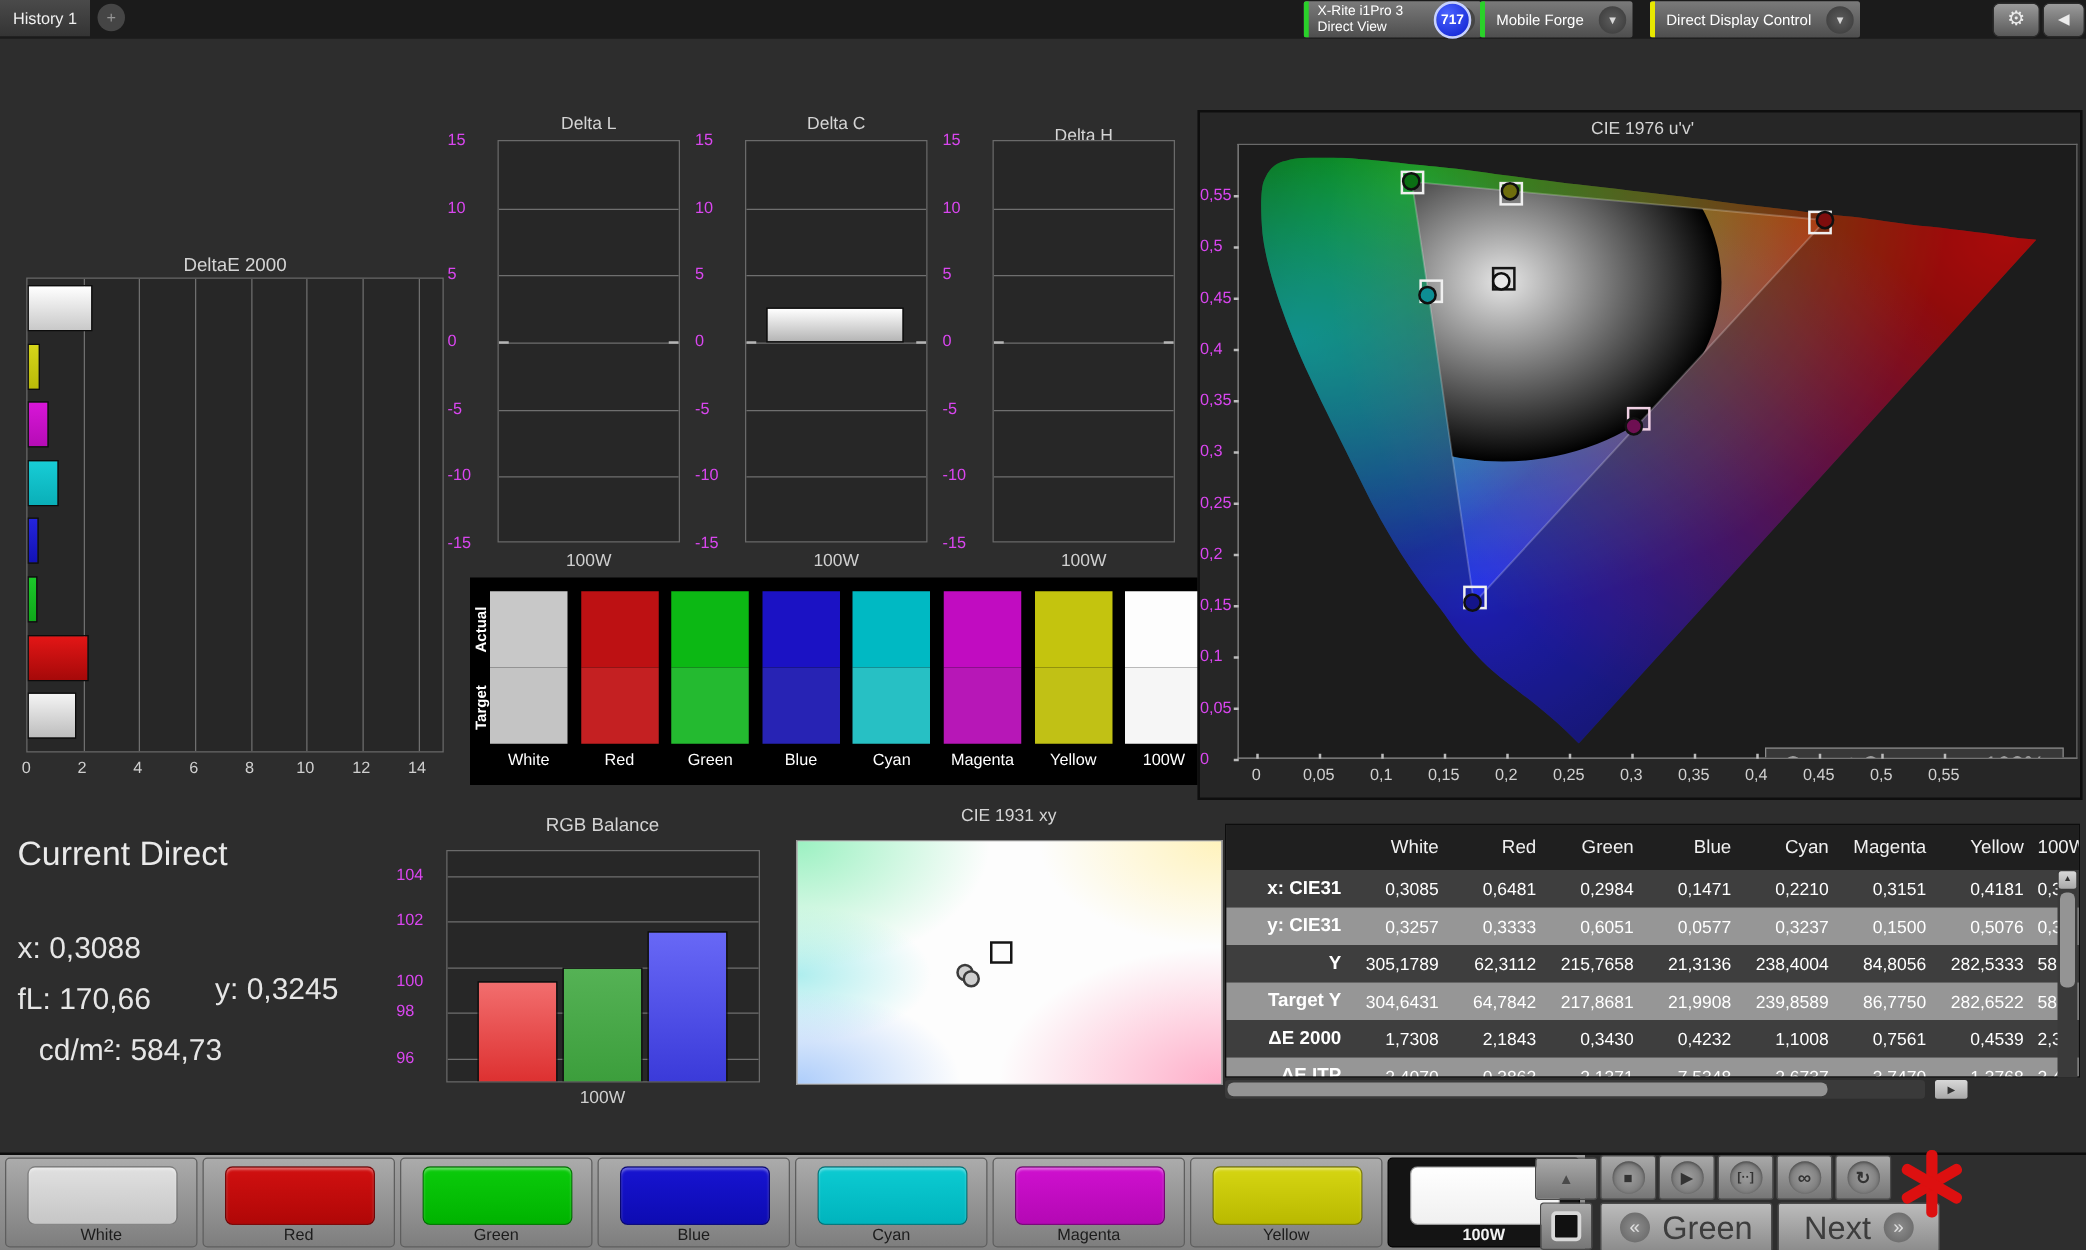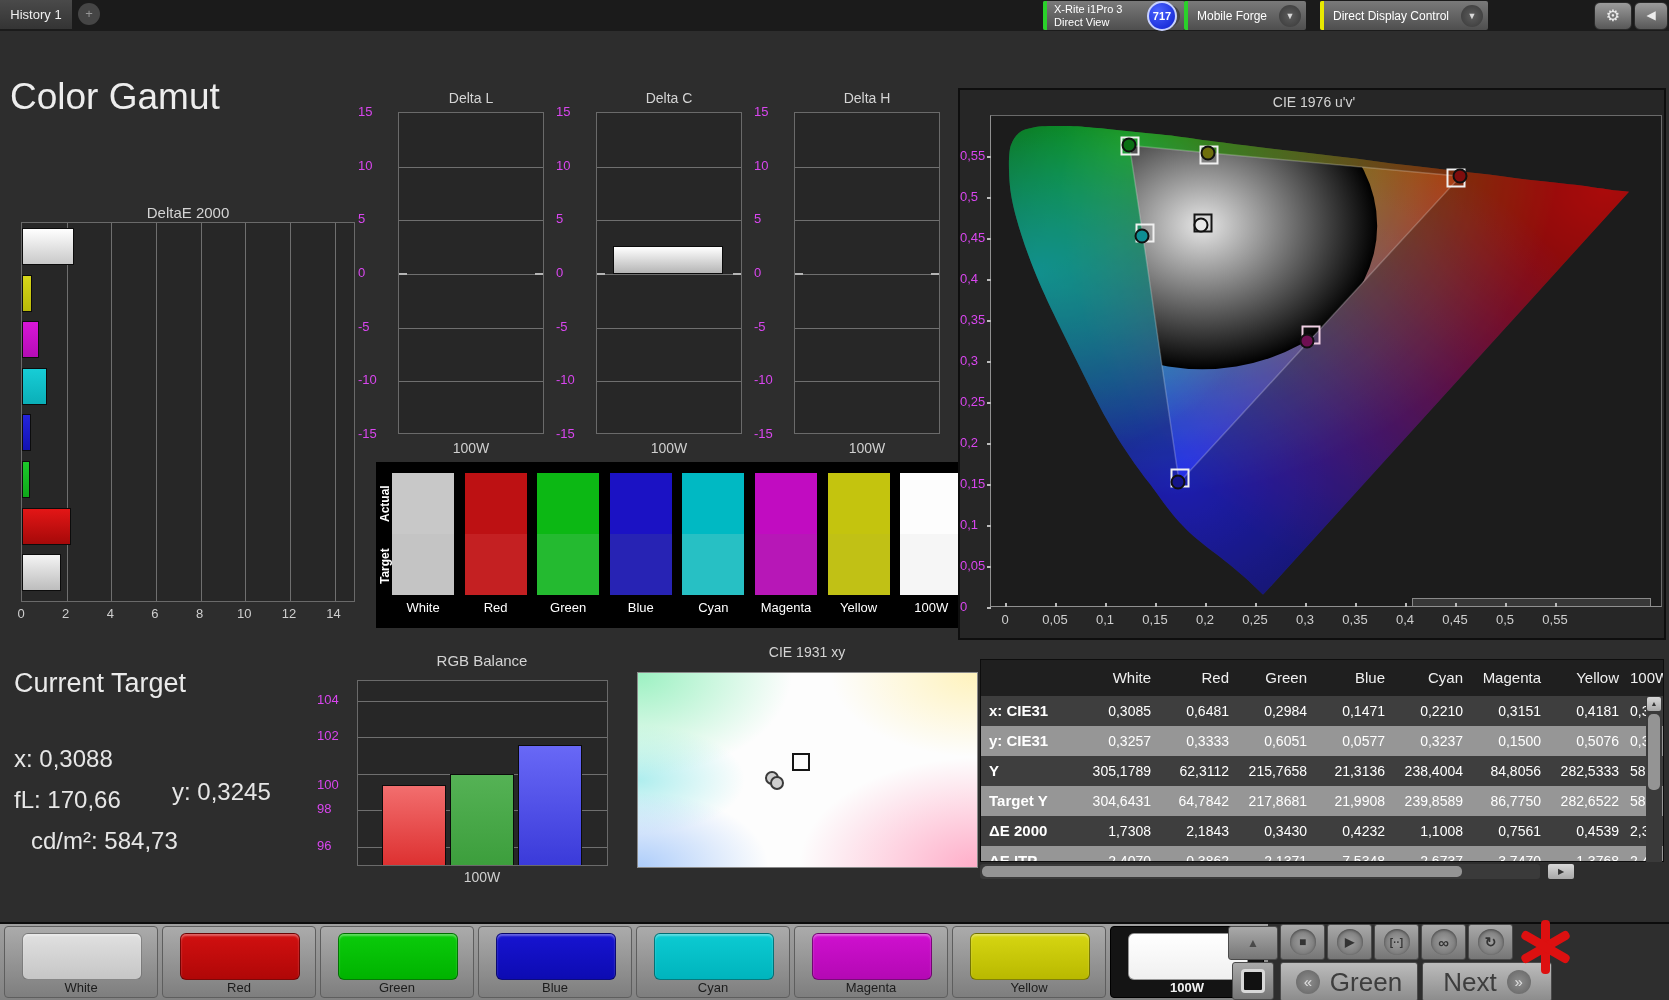--- a/index.html
+++ b/index.html
@@ -59,21 +59,21 @@
       radial-gradient(ellipse 60% 60% at 100% 0%, rgba(255,242,185,.95), rgba(255,242,185,0) 72%),
       radial-gradient(ellipse 70% 75% at 100% 100%, rgba(255,165,195,.9), rgba(255,165,195,0) 75%),
       radial-gradient(ellipse 55% 55% at 0% 100%, rgba(165,200,250,.9), rgba(165,200,250,0) 70%),
       radial-gradient(ellipse 45% 40% at 0% 55%, rgba(160,235,235,.85), rgba(160,235,235,0) 70%),
       #fdfdfd}
   
   #tablewrap{left:980px;top:659px;width:684px;height:203px;background:#303030;overflow:hidden;border:1px solid #0d0d0d;box-sizing:border-box}
   .trow{display:flex;width:724px}
   .trow .c{flex:0 0 78px;font-size:14px;line-height:30px;text-align:right;padding-right:8px;box-sizing:border-box;
            overflow:hidden;white-space:nowrap;color:#fff}
-  .trow .c0{flex:0 0 100px;text-align:left;padding-left:8px;font-weight:bold;font-size:15px}
+  .trow .c0{flex:0 0 100px;text-align:right;padding-left:8px;font-weight:bold;font-size:15px}
   .trow .clast{text-align:left;padding-left:3px;padding-right:0}
   .thead{background:#1f1f1f;height:36px}
   .thead .c{line-height:36px;font-weight:normal;font-size:15px;color:#f0f0f0}
   .sbar{background:#3a3a3a}
   .sthumb{position:absolute;background:#949494;border-radius:5px}
   .sarrow{position:absolute;background:linear-gradient(#d8d8d8,#a8a8a8);color:#333;text-align:center;border-radius:2px}
   
   #bottombar{left:0;top:922px;width:1669px;height:78px;background:#2e2e2e;border-top:2px solid #0c0c0c;box-sizing:border-box}
   #graystrip{position:absolute;left:0;top:0;width:1268px;height:76px;background:linear-gradient(#a0a0a0,#828282)}
   .slot{position:absolute;top:2px;width:154px;height:72px;border-radius:4px;background:linear-gradient(#ababab,#7e7e7e);
@@ -125,21 +125,20 @@
     <div class="abs dd" style="left:1320px;width:168px">
       <div class="stripe" style="background:#e8e800"></div>
       <div class="txt1">Direct Display Control</div>
       <div class="chev">▼</div>
     </div>
 
     <div class="abs sqbtn" style="left:1594px;width:36px;font-size:16px;line-height:25px">⚙</div>
     <div class="abs sqbtn" style="left:1634px;width:32px;font-size:12px;line-height:25px">◀</div>
   </div>
 
-  <div class="abs" style="left:10px;top:76px;font-size:37px;color:#ededed">Color Gamut</div>
 
   <div class="abs ctitle" style="left:188px;top:204px">DeltaE 2000</div>
   <div class="abs plot" style="left:21px;top:222px;width:334px;height:380px" id="deplot">
       <div class="gridv" style="left: 44.6571px;"></div>
       <div class="gridv" style="left: 89.3143px;"></div>
       <div class="gridv" style="left: 133.971px;"></div>
       <div class="gridv" style="left: 178.629px;"></div>
       <div class="gridv" style="left: 223.286px;"></div>
       <div class="gridv" style="left: 267.943px;"></div>
       <div class="gridv" style="left: 312.6px;"></div>
@@ -194,21 +193,21 @@
         <div class="vbar" style="left: 16px; width: 110px; top: 133.093px; height: 27.9067px; background: linear-gradient(rgb(255, 255, 255), rgb(181, 181, 181));"></div>
       </div>
       <div class="abs yticklab" style="left: 556px; top: 104px; width: 34px;">15</div>
       <div class="abs yticklab" style="left: 556px; top: 157.667px; width: 34px;">10</div>
       <div class="abs yticklab" style="left: 556px; top: 211.333px; width: 34px;">5</div>
       <div class="abs yticklab" style="left: 556px; top: 265px; width: 34px;">0</div>
       <div class="abs yticklab" style="left: 556px; top: 318.667px; width: 34px;">-5</div>
       <div class="abs yticklab" style="left: 556px; top: 372.333px; width: 34px;">-10</div>
       <div class="abs yticklab" style="left: 556px; top: 426px; width: 34px;">-15</div>
       <div class="abs ticklab" style="left: 669px; top: 440px; font-size: 14px;">100W</div>
-      <div class="abs ctitle" style="left: 867px; top: 90px; font-size: 14px;">Delta H</div>
+      <div class="abs ctitle" style="left: 867px; top: 100px; font-size: 14px;">Delta H</div>
       <div class="abs plot" style="left: 794px; top: 112px; width: 146px; height: 322px;">
         <div class="gridh" style="top: 53.6667px;"></div>
         <div class="gridh" style="top: 107.333px;"></div>
         <div class="gridh" style="top: 161px;"></div>
         <div class="gridh" style="top: 214.667px;"></div>
         <div class="gridh" style="top: 268.333px;"></div>
         <div class="zeronotch" style="left: 0px; top: 160px;"></div>
         <div class="zeronotch" style="right: 0px; top: 160px;"></div>
       </div>
       <div class="abs yticklab" style="left: 754px; top: 104px; width: 34px;">15</div>
@@ -372,21 +371,21 @@
       <div class="mk-sq" style="left: 220.4px; top: 387.522px; border-color: rgb(240, 240, 240);"></div>
       <div class="mk-dot" style="left: 218.2px; top: 391.704px; background: rgb(20, 20, 137);"></div>
       <div class="mk-sq" style="left: 185.2px; top: 142.998px; border-color: rgb(240, 240, 240);"></div>
       <div class="mk-dot" style="left: 182.2px; top: 146.196px; background: rgb(13, 142, 148);"></div>
       <div class="mk-sq" style="left: 351px; top: 245.416px; border-color: rgb(240, 208, 228);"></div>
       <div class="mk-dot" style="left: 347.3px; top: 251.484px; background: rgb(110, 15, 82);"></div>
       <div class="mk-sq" style="left: 249.1px; top: 65.18px; border-color: rgb(240, 240, 240);"></div>
       <div class="mk-dot" style="left: 247.6px; top: 63.212px; background: rgb(110, 110, 13);"></div>
     </div>
 
-  <div class="abs cr-title">Current Target</div>
+  <div class="abs cr-title">Current Direct</div>
   <div class="abs cr" style="left:14px;top:745px">x: 0,3088</div>
   <div class="abs cr" style="left:172px;top:778px">y: 0,3245</div>
   <div class="abs cr" style="left:14px;top:786px">fL: 170,66</div>
   <div class="abs cr" style="left:31px;top:827px">cd/m²: 584,73</div>
 
   <div class="abs ctitle" style="left:482px;top:652px">RGB Balance</div>
   <div class="abs plot" style="left:357px;top:680px;width:251px;height:186px" id="rgbplot">
       <div class="gridh" style="top: 20.02px;"></div>
       <div class="gridh" style="top: 56.42px;"></div>
       <div class="gridh" style="top: 92.82px;"></div>

